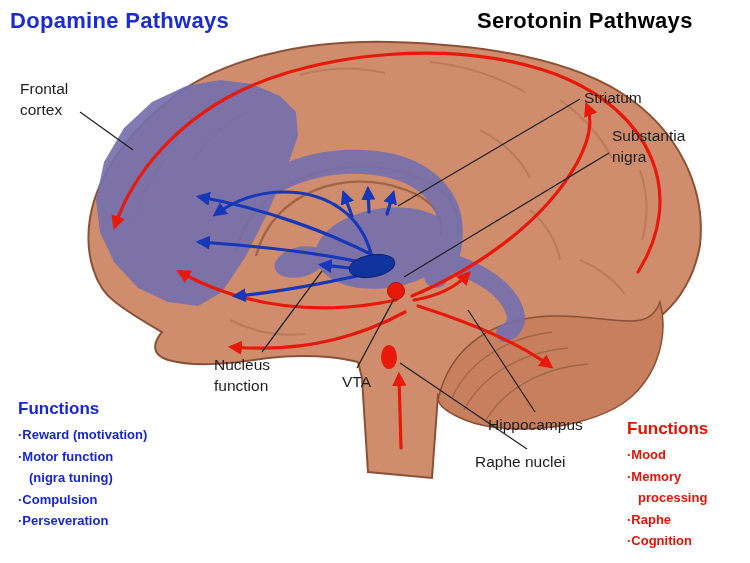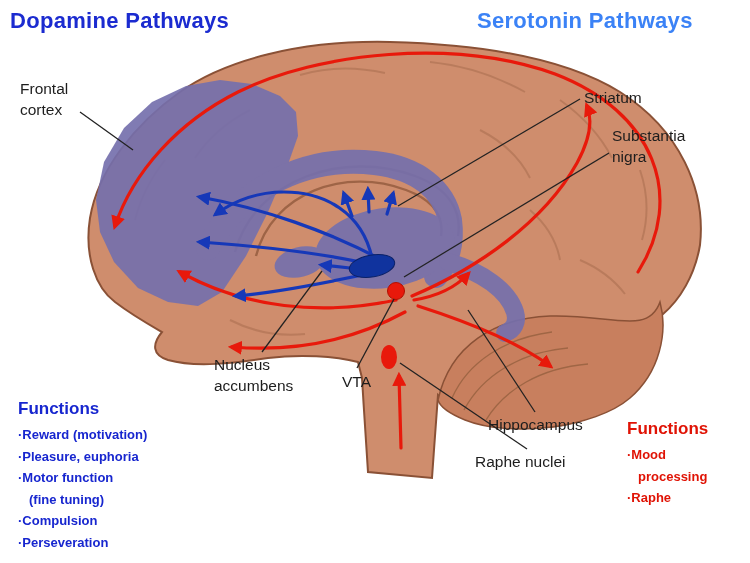--- a/index.html
+++ b/index.html
@@ -1,21 +1,21 @@
 <!DOCTYPE html>
 <html><head>
 <meta charset="utf-8">
 <style>
   html,body{margin:0;padding:0;background:#fff;}
   .stage{position:relative;width:750px;height:563px;background:#ffffff;overflow:hidden;
          font-family:"Liberation Sans",sans-serif;}
   svg.art{position:absolute;left:0;top:0;}
   .title{position:absolute;top:8px;font-weight:bold;font-size:22px;letter-spacing:.3px;white-space:nowrap;}
   .title.dopamine{left:10px;color:#1b2bd0;}
-  .title.serotonin{left:477px;color:#3b82f6;}
+  .title.serotonin{left:477px;color:#000000;}
   .lbl{position:absolute;color:#1d1d1d;font-size:15.5px;line-height:21px;white-space:nowrap;}
   .fn{position:absolute;font-weight:bold;white-space:nowrap;}
   .fn .hd{font-size:17px;margin-bottom:5px;}
   .fn .it{font-size:13px;line-height:21.5px;}
   .fn .it.indent{padding-left:11px;}
   .fn.blue{left:18px;top:399px;color:#1726cf;}
   .fn.red{left:627px;top:419px;color:#e01305;}
 </style>
 </head>
 <body>
@@ -119,36 +119,37 @@
     <div>Frontal</div>
     <div>cortex</div>
   </div>
   <div class="lbl" style="left:584px;top:87px">Striatum</div>
   <div class="lbl" style="left:612px;top:125px">
     <div>Substantia</div>
     <div>nigra</div>
   </div>
   <div class="lbl" style="left:214px;top:354px">
     <div>Nucleus</div>
-    <div>accumbens</div>
+    <div>function</div>
   </div>
   <div class="lbl" style="left:342px;top:371px">VTA</div>
   <div class="lbl" style="left:488px;top:414px">Hippocampus</div>
   <div class="lbl" style="left:475px;top:451px">Raphe nuclei</div>
 
   <div class="fn blue">
     <div class="hd">Functions</div>
     <div class="it">·Reward (motivation)</div>
-    <div class="it">·Pleasure, euphoria</div>
     <div class="it">·Motor function</div>
-    <div class="it indent">(fine tuning)</div>
+    <div class="it indent">(nigra tuning)</div>
     <div class="it">·Compulsion</div>
     <div class="it">·Perseveration</div>
   </div>
 
   <div class="fn red">
     <div class="hd">Functions</div>
     <div class="it">·Mood</div>
+    <div class="it">·Memory</div>
     <div class="it indent">processing</div>
     <div class="it">·Raphe</div>
+    <div class="it">·Cognition</div>
   </div>
 
 </div>
 
 </body></html>

